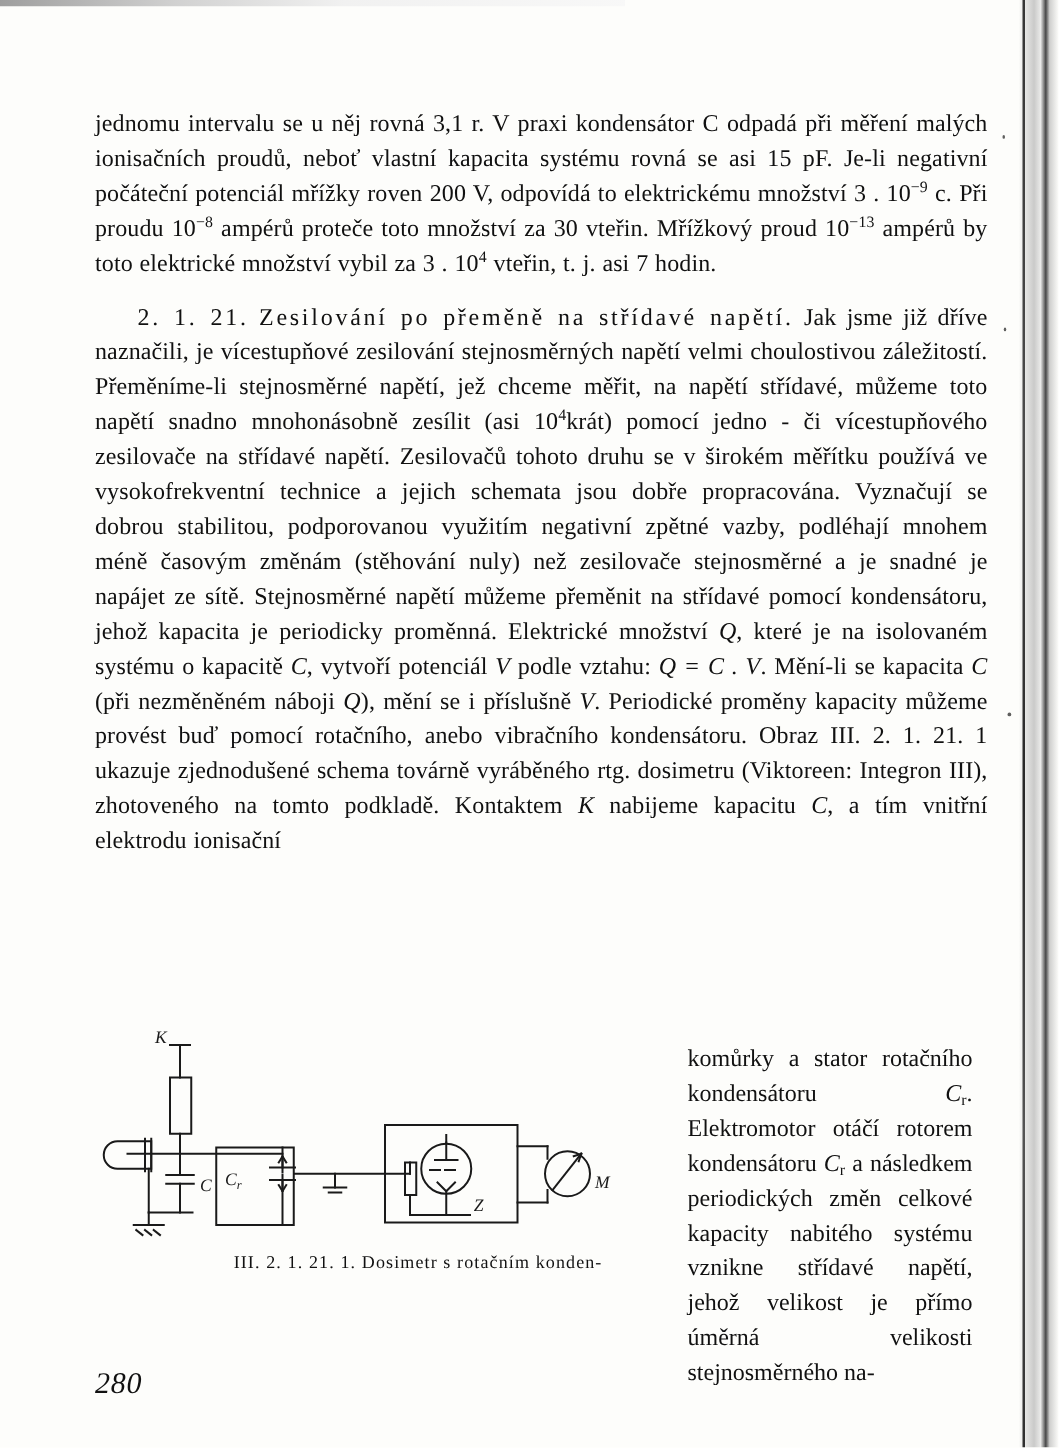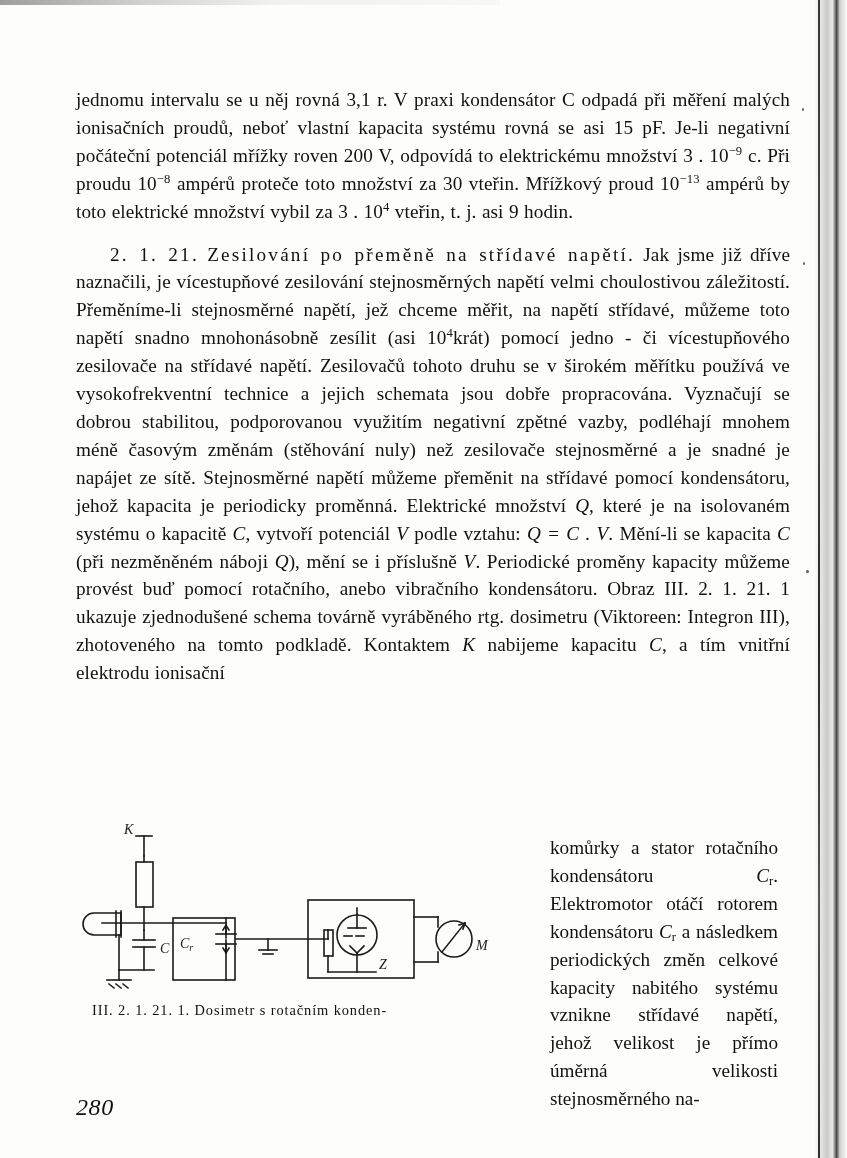--- a/index.html
+++ b/index.html
@@ -64,21 +64,21 @@
   .wrapzone { position:absolute; left:76px; top:822px; width:714px; height:262px; }
   .rightcol {
     position:absolute; right:0; top:0; width:252px;
     font-size:19.2px; line-height:27.9px; text-align:justify; text-align-last:left;
   }
   .rightcol p { margin:12px; }
 
   .figurebox { position:absolute; left:0; top:0; width:420px; }
   .caption {
     position:absolute; left:16px; top:178px; width:390px;
-    font-size:14.4px; line-height:20px; text-align:left;
+    font-size:14.4px; line-height:20px; text-align:right;
     letter-spacing:.9px;
   }
   .caption .l2 { display:block; }
 
   .pageno {
     position:absolute; left:76px; top:1094px;
     font-style:italic; font-size:24px; letter-spacing:.6px;
   }
   svg { display:block; }
 </style>
@@ -97,21 +97,21 @@
   <div class="textblock">
 
     <p class="para"><span>jednomu intervalu se u něj rovná 3,1 r. V praxi kondensátor C odpadá</span>
       <span>při měření malých ionisačních proudů, neboť vlastní kapacita systému</span>
       <span>rovná se asi 15 pF. Je-li negativní počáteční potenciál mřížky roven</span>
       <span>200 V, odpovídá to elektrickému množství 3 . 10</span><sup>−9</sup>
       <span>c. Při proudu 10</span><sup>−8</sup>
       <span>ampérů proteče toto množství za 30 vteřin. Mřížkový proud 10</span><sup>−13</sup>
       <span>ampérů by toto elektrické množství vybil za 3 . 10</span><sup>4</sup>
       <span>vteřin, t. j. asi</span>
-      <span>9 hodin.</span></p>
+      <span>7 hodin.</span></p>
 
     <p class="para gap"><span class="indent"></span><span class="heading-run">2. 1. 21.</span> <span class="heading-run">Zesilování po přeměně na střídavé napětí.</span>
       <span>Jak jsme již dříve naznačili, je vícestupňové zesilování stejnosměrných napětí velmi choulostivou záležitostí. Přeměníme-li stejnosměrné napětí, jež chceme měřit, na napětí střídavé, můžeme toto napětí snadno mnohonásobně zesílit (asi 10</span><sup>4</sup><span>krát) pomocí jedno - či vícestupňového zesilovače na střídavé napětí. Zesilovačů tohoto druhu se v širokém měřítku používá ve vysokofrekventní technice a jejich schemata jsou dobře propracována. Vyznačují se dobrou stabilitou, podporovanou využitím negativní zpětné vazby, podléhají mnohem méně časovým změnám (stěhování nuly) než zesilovače stejnosměrné a je snadné je napájet ze sítě. Stejnosměrné napětí můžeme přeměnit na střídavé pomocí kondensátoru, jehož kapacita je periodicky proměnná. Elektrické množství </span><i class="var">Q</i><span>, které je na isolovaném systému o kapacitě </span><i class="var">C</i><span>, vytvoří potenciál </span><i class="var">V</i><span> podle vztahu: </span><i class="var">Q = C . V</i><span>. Mění-li se kapacita </span><i class="var">C</i><span> (při nezměněném náboji </span><i class="var">Q</i><span>), mění se i příslušně </span><i class="var">V</i><span>. Periodické proměny kapacity můžeme provést buď pomocí rotačního, anebo vibračního kondensátoru. Obraz III. 2. 1. 21. 1 ukazuje zjednodušené schema továrně vyráběného rtg. dosimetru (Viktoreen: Integron III), zhotoveného na tomto podkladě. Kontaktem </span><i class="var">K</i><span> nabijeme kapacitu </span><i class="var">C</i><span>, a tím vnitřní elektrodu ionisační</span></p>
   </div>
 
   <div class="wrapzone">
 
     <div class="rightcol">
       <p><span>komůrky a stator rotačního kondensátoru </span><i class="var">C</i><sub>r</sub><span>. Elektromotor otáčí rotorem kondensátoru </span><i class="var">C</i><sub>r</sub><span> a následkem periodických změn celkové kapacity nabitého systému vznikne střídavé napětí, jehož velikost je přímo úměrná velikosti stejnosměrného na-</span></p>
     </div>

